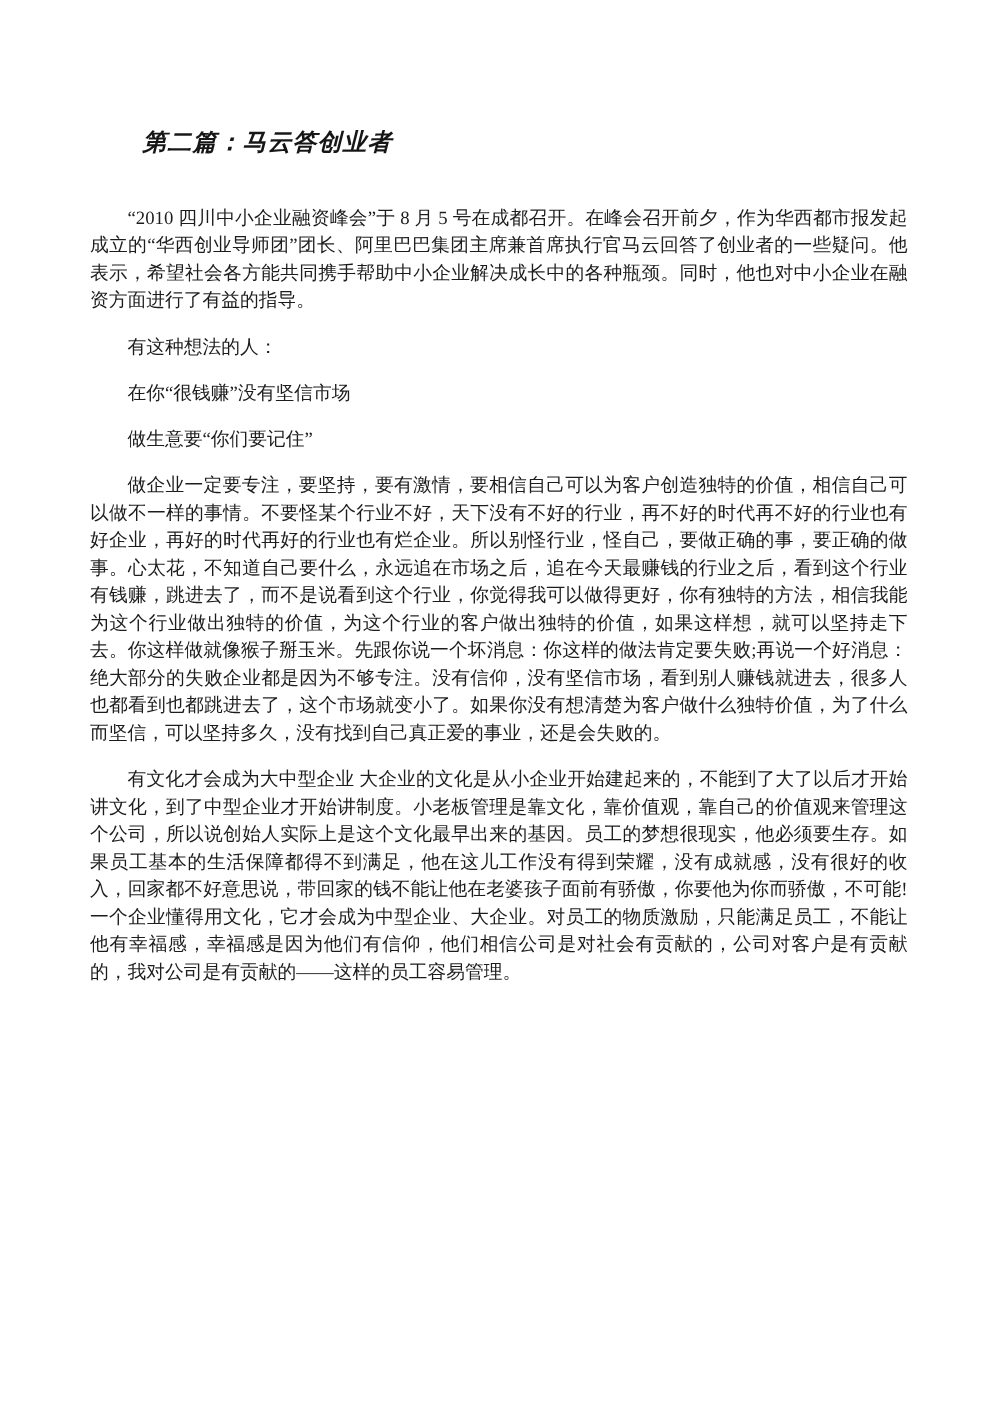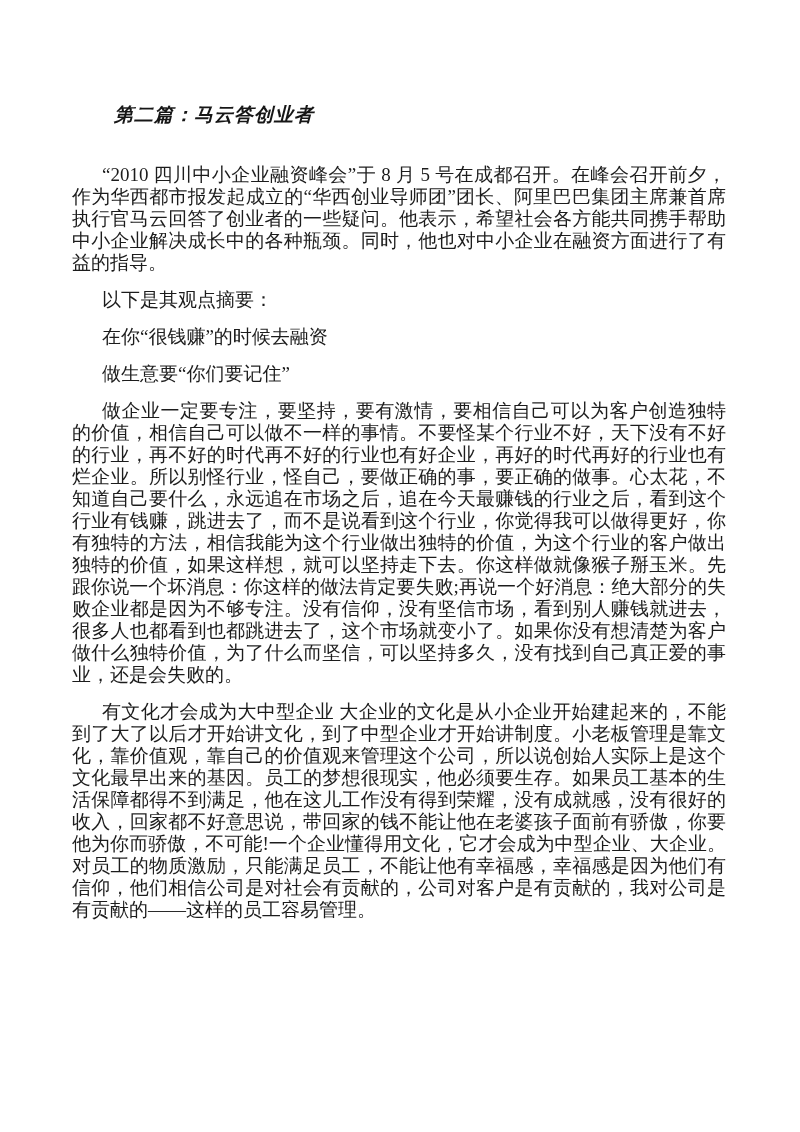--- a/index.html
+++ b/index.html
@@ -25,43 +25,43 @@
     font-weight: 700;
     font-style: italic;
     color: #161616;
     letter-spacing: 1px;
   }
   .content {
     margin: 0;
   }
   .block {
     margin: 15px 74px 0 72px;
-    font-size: 19px;
+    font-size: 15px;
     line-height: 22px;
     color: #1c1c1c;
     text-align: justify;
     text-indent: 30px;
     word-break: break-all;
   }
   .block.first-after-title {
     margin-top: 37px;
   }
 </style>
 </head>
 <body>
 
 <div class="page">
   <h1 class="doc-title">第二篇：马云答创业者</h1>
 
   <div class="content">
     <p class="block first-after-title">“2010 四川中小企业融资峰会”于 8 月 5 号在成都召开。在峰会召开前夕，作为华西都市报发起成立的“华西创业导师团”团长、阿里巴巴集团主席兼首席执行官马云回答了创业者的一些疑问。他表示，希望社会各方能共同携手帮助中小企业解决成长中的各种瓶颈。同时，他也对中小企业在融资方面进行了有益的指导。</p>
 
-    <p class="block">以下是其观点摘要：</p>
+    <p class="block">有这种想法的人：</p>
 
-    <p class="block">在你“很钱赚”的时候去融资</p>
+    <p class="block">在你“很钱赚”没有坚信市场</p>
 
 
 
     <p class="block">做生意要“你们要记住”</p>
 
     <p class="block">做企业一定要专注，要坚持，要有激情，要相信自己可以为客户创造独特的价值，相信自己可以做不一样的事情。不要怪某个行业不好，天下没有不好的行业，再不好的时代再不好的行业也有好企业，再好的时代再好的行业也有烂企业。所以别怪行业，怪自己，要做正确的事，要正确的做事。心太花，不知道自己要什么，永远追在市场之后，追在今天最赚钱的行业之后，看到这个行业有钱赚，跳进去了，而不是说看到这个行业，你觉得我可以做得更好，你有独特的方法，相信我能为这个行业做出独特的价值，为这个行业的客户做出独特的价值，如果这样想，就可以坚持走下去。你这样做就像猴子掰玉米。先跟你说一个坏消息：你这样的做法肯定要失败;再说一个好消息：绝大部分的失败企业都是因为不够专注。没有信仰，没有坚信市场，看到别人赚钱就进去，很多人也都看到也都跳进去了，这个市场就变小了。如果你没有想清楚为客户做什么独特价值，为了什么而坚信，可以坚持多久，没有找到自己真正爱的事业，还是会失败的。</p>
 
     <p class="block">有文化才会成为大中型企业 大企业的文化是从小企业开始建起来的，不能到了大了以后才开始讲文化，到了中型企业才开始讲制度。小老板管理是靠文化，靠价值观，靠自己的价值观来管理这个公司，所以说创始人实际上是这个文化最早出来的基因。员工的梦想很现实，他必须要生存。如果员工基本的生活保障都得不到满足，他在这儿工作没有得到荣耀，没有成就感，没有很好的收入，回家都不好意思说，带回家的钱不能让他在老婆孩子面前有骄傲，你要他为你而骄傲，不可能!一个企业懂得用文化，它才会成为中型企业、大企业。对员工的物质激励，只能满足员工，不能让他有幸福感，幸福感是因为他们有信仰，他们相信公司是对社会有贡献的，公司对客户是有贡献的，我对公司是有贡献的——这样的员工容易管理。</p>
   </div>
 </div>

